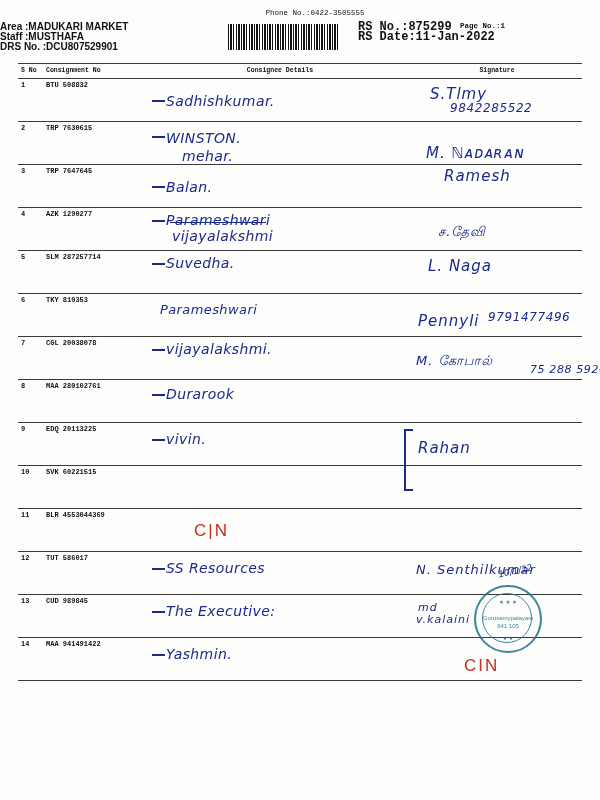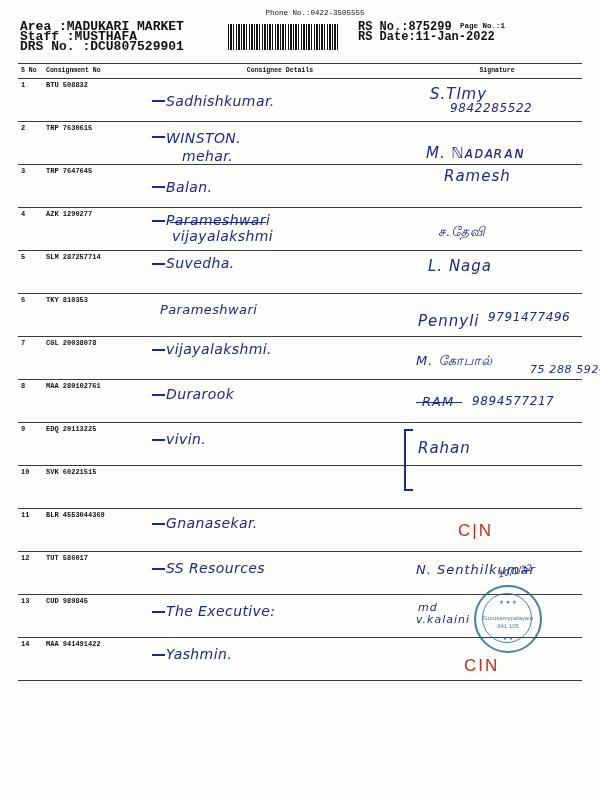--- a/index.html
+++ b/index.html
@@ -54,26 +54,25 @@
         #111 0px, #111 1px, #fff 1px, #fff 2px,
         #111 2px, #111 4px, #fff 4px, #fff 5px,
         #111 5px, #111 6px, #fff 6px, #fff 8px,
         #111 8px, #111 9px, #fff 9px, #fff 10px,
         #111 10px, #111 12px, #fff 12px, #fff 13px);
   }
   .hdr-left {
     position: absolute;
     left: 0px;
     top: 22px;
-    font-family: Liberation Mono, monospace;
-    font-size: 13px;
+    font-family: Liberation Sans, sans-serif;
+    font-size: 10px;
     line-height: 10px;
     color: #111;
     font-weight: bold;
-    margin-left: 20px;
   }
   .hdr-right {
     position: absolute;
     left: 358px;
     top: 22px;
     font-family: "Liberation Mono", monospace;
     font-size: 12px;
     line-height: 10px;
     color: #111;
     font-weight: bold;
@@ -381,25 +380,20 @@
       </div>
     </div>
 
     <div class="row">
       <div class="c-sno">8</div>
       <div class="c-cons">MAA 280102761</div>
       <div class="c-details">
         <span class="dash" style="top:14px;"></span>
         <span class="hw name" style="top:6px;">Durarook</span>
       </div>
-      <div class="c-sign">
-        <span class="sig scribble" style="left:10px;top:14px;font-size:13px;">RAM</span>
-        <span class="strike" style="left:4px;top:22px;width:46px;"></span>
-        <span class="sig num" style="left:60px;top:14px;">9894577217</span>
-      </div>
     </div>
 
     <div class="row">
       <div class="c-sno">9</div>
       <div class="c-cons">EDQ 20113225</div>
       <div class="c-details">
         <span class="dash" style="top:16px;"></span>
         <span class="hw name" style="top:8px;">vivin.</span>
       </div>
       <div class="c-sign">
@@ -414,24 +408,20 @@
       <div class="c-sno">10</div>
       <div class="c-cons">SVK 60221515</div>
       <div class="c-sign">
         <span class="sig scribble" style="left:6px;top:10px;"></span>
       </div>
     </div>
 
     <div class="row">
       <div class="c-sno">11</div>
       <div class="c-cons">BLR 4553044369</div>
-      <div class="c-details">
-        <span class="dash" style="top:14px;"></span>
-        <span class="hw name" style="top:6px;">Gnanasekar.</span>
-      </div>
       <div class="c-sign">
         <span class="sig red" style="left:46px;top:12px;">C|N</span>
       </div>
     </div>
 
     <div class="row">
       <div class="c-sno">12</div>
       <div class="c-cons">TUT 586017</div>
       <div class="c-details">
         <span class="dash" style="top:16px;"></span>

